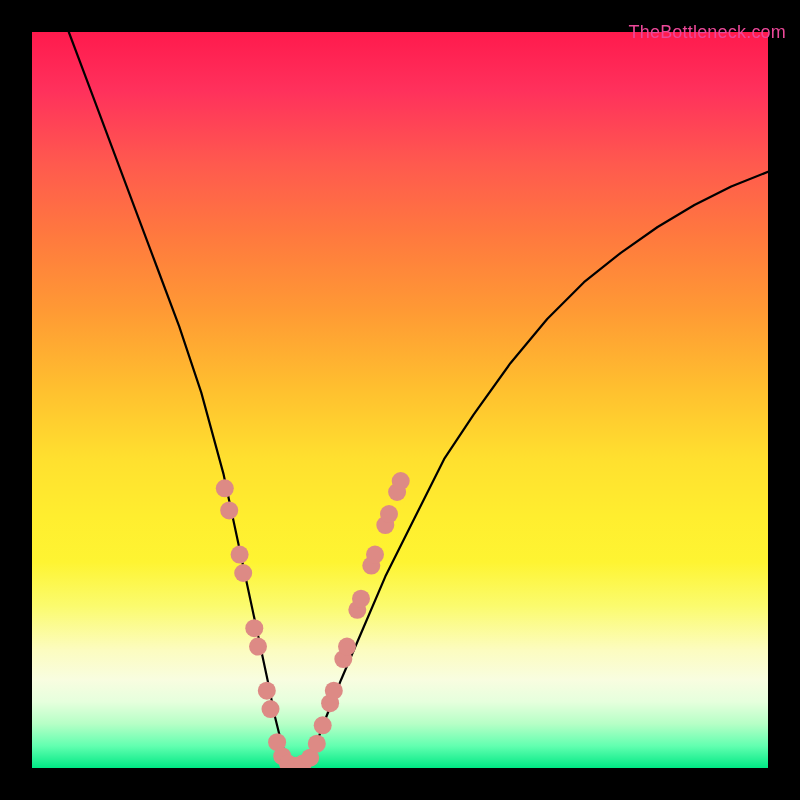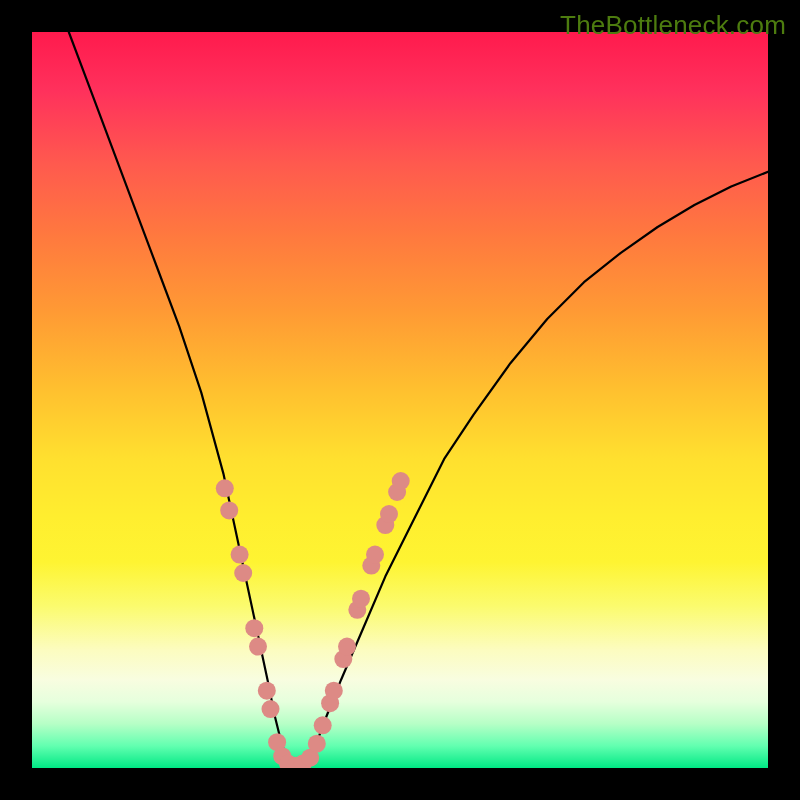--- a/index.html
+++ b/index.html
@@ -44,24 +44,24 @@
       #fcfcc0 84%,
       #f8fde0 88%,
       #e6ffdd 91%,
       #b6ffc6 94%,
       #62ffb0 97%,
       #00e884 100%
     );
   }
   .watermark {
     position: absolute;
-    top: 10px;
+    top: 22px;
     right: 14px;
-    color: #4d7c0f;
-    font-size: 26px;
+    color: #ec4899;
+    font-size: 18px;
     font-weight: 400;
     letter-spacing: 0.2px;
     user-select: none;
   }
   svg.curve {
     position: absolute;
     left: 0; top: 0;
     width: 736px;
     height: 736px;
     overflow: visible;

